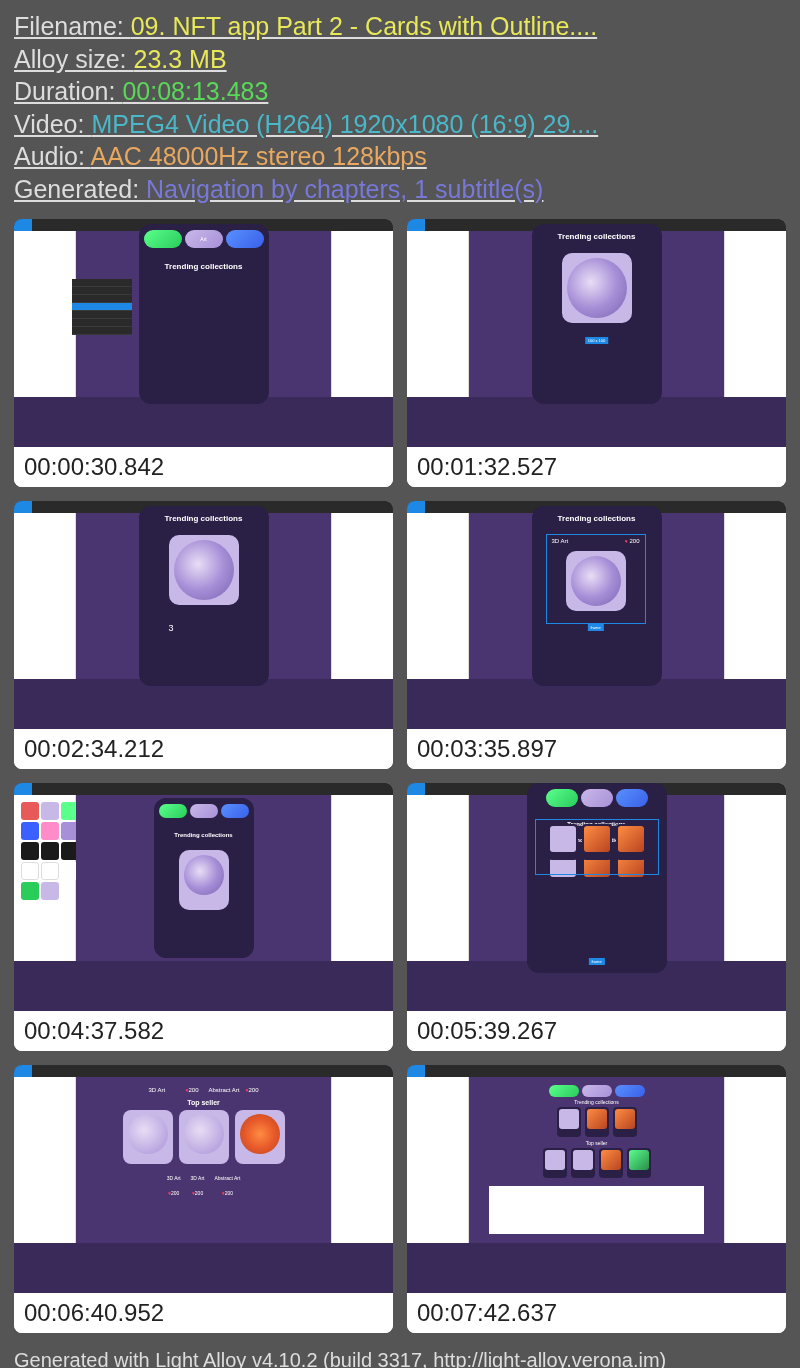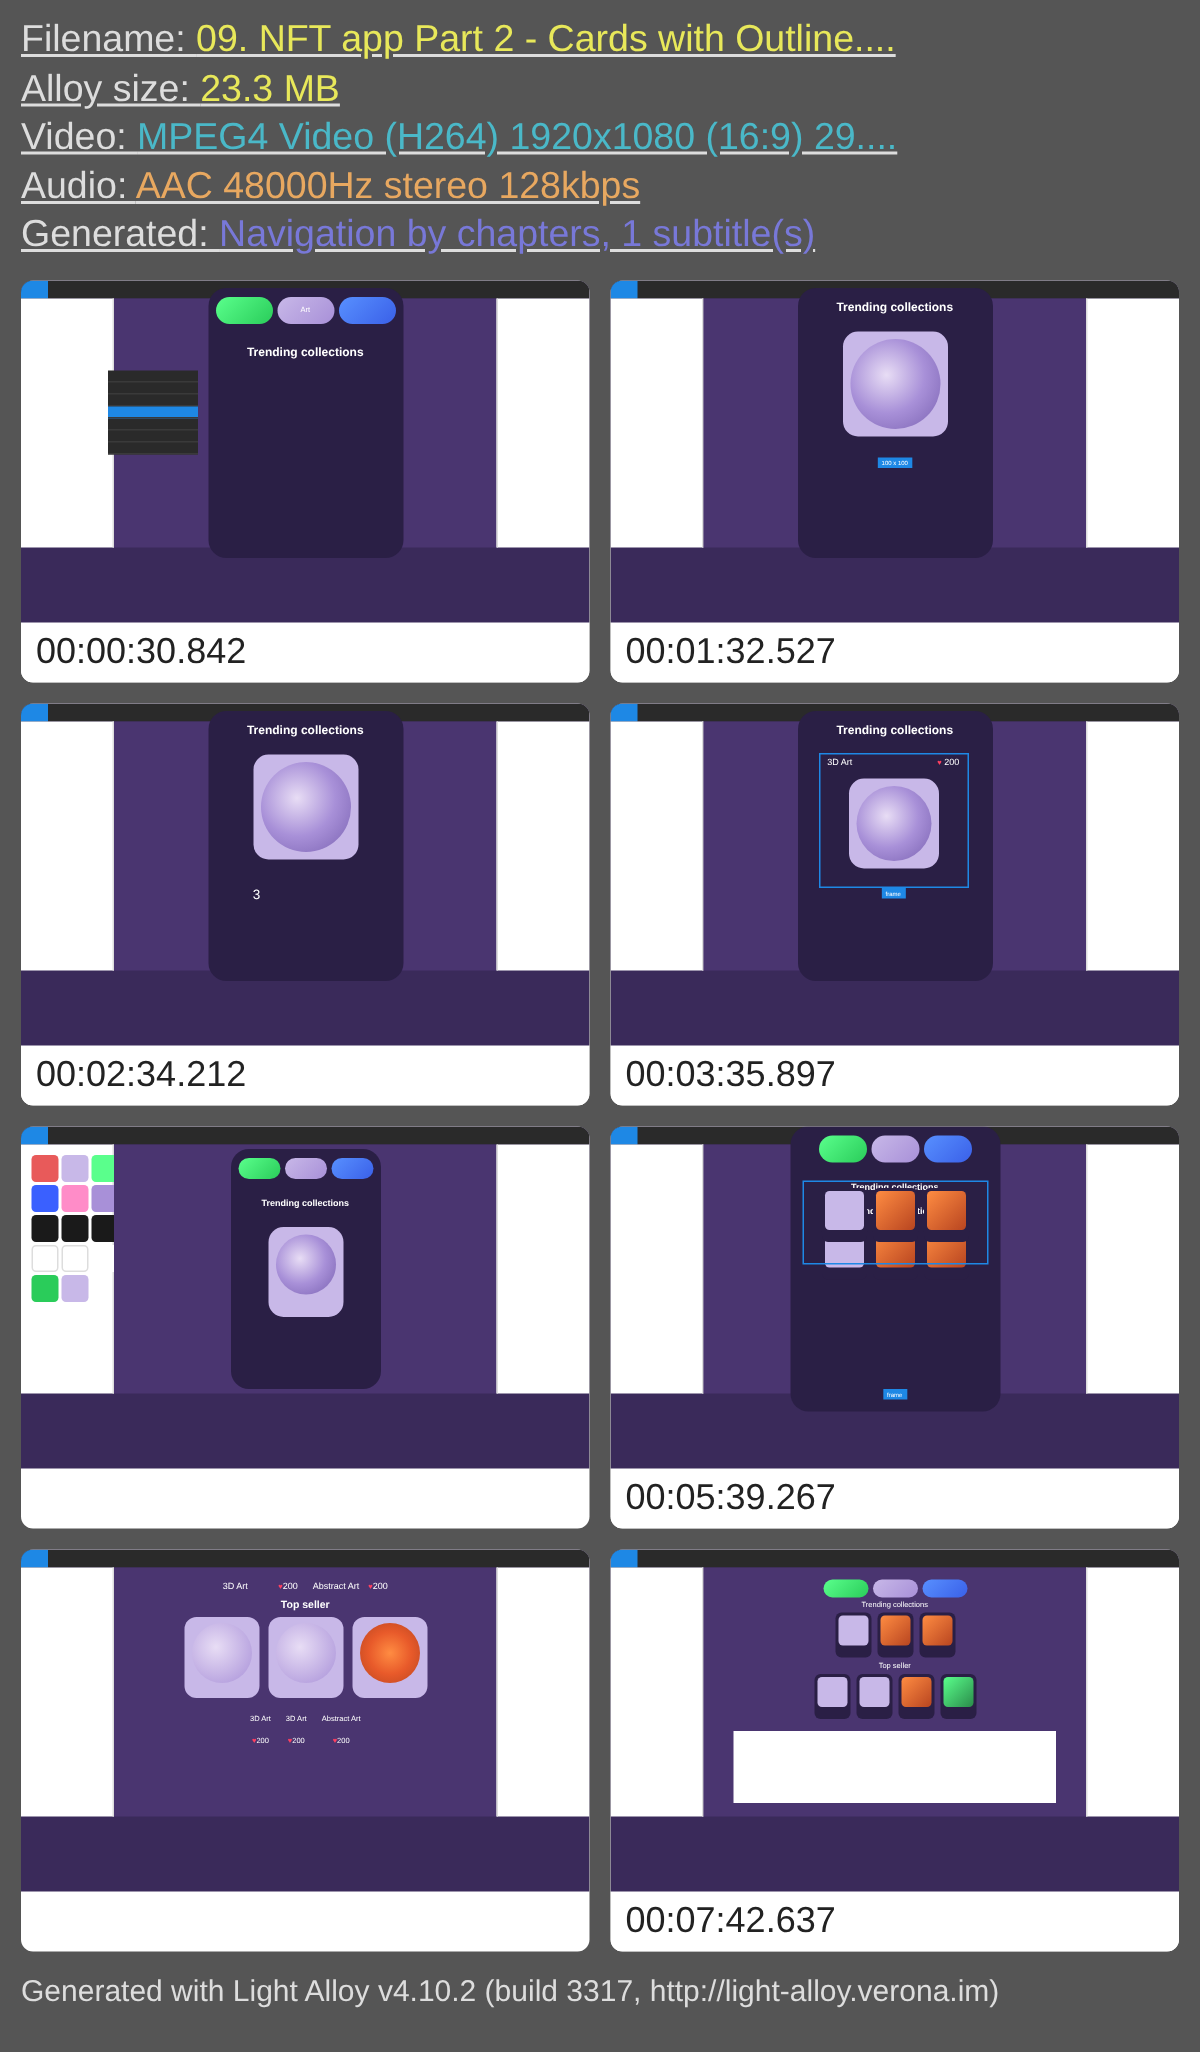--- a/index.html
+++ b/index.html
@@ -58,20 +58,23 @@
 <body>
 
 <div class="header">
   <div class="header-row">
     <span class="label">Filename: </span><span class="val-yellow">09. NFT app Part 2 - Cards with Outline....</span>
   </div>
   <div class="header-row">
     <span class="label">Alloy size: </span><span class="val-yellow">23.3 MB</span>
   </div>
   <div class="header-row">
+    <span class="label">Duration: </span><span class="val-green">00:08:13.483</span>
+  </div>
+  <div class="header-row">
     <span class="label">Video: </span><span class="val-cyan">MPEG4 Video (H264) 1920x1080 (16:9) 29....</span>
   </div>
   <div class="header-row">
     <span class="label">Audio: </span><span class="val-orange">AAC 48000Hz stereo 128kbps</span>
   </div>
   <div class="header-row">
     <span class="label">Generated: </span><span class="val-blue">Navigation by chapters, 1 subtitle(s)</span>
   </div>
 </div>
 
@@ -207,20 +210,21 @@
               </div>
             <div class="phone-header" style="font-size:6px;">Trending collections</div>
             <div class="nft-card" style="width:50px;height:60px;">
                 <div class="rose" style="width:40px;height:40px;"></div>
               </div>
           </div>
         </div>
         <div class="panel-right"></div>
       </div>
     </div>
+    <div class="timestamp">00:04:37.582</div>
   </div>
 
   <div class="thumb-card">
     <div class="thumb-img">
       <div class="figma-top"></div>
       <div class="figma-body">
         <div class="panel-left"></div>
         <div class="canvas">
           <div class="phone" style="width:140px;height:190px;">
             <div class="pills">
@@ -299,20 +303,21 @@
             <div style="display:flex;gap:10px;justify-content:center;">
               <div style="text-align:center;"><div class="label-s">3D Art</div><span class="heart" style="font-size:5px;">♥</span><span style="color:#fff;font-size:5px;">200</span></div>
               <div style="text-align:center;"><div class="label-s">3D Art</div><span class="heart" style="font-size:5px;">♥</span><span style="color:#fff;font-size:5px;">200</span></div>
               <div style="text-align:center;"><div class="label-s">Abstract Art</div><span class="heart" style="font-size:5px;">♥</span><span style="color:#fff;font-size:5px;">200</span></div>
             </div>
           </div>
         </div>
         <div class="panel-right"></div>
       </div>
     </div>
+    <div class="timestamp">00:06:40.952</div>
   </div>
 
   <div class="thumb-card">
     <div class="thumb-img">
       <div class="figma-top"></div>
       <div class="figma-body">
         <div class="panel-left"></div>
         <div class="canvas" style="align-items:flex-start;padding-top:6px;">
           <div style="width:100%;">
             <div class="pills" style="margin:2px 0;">

